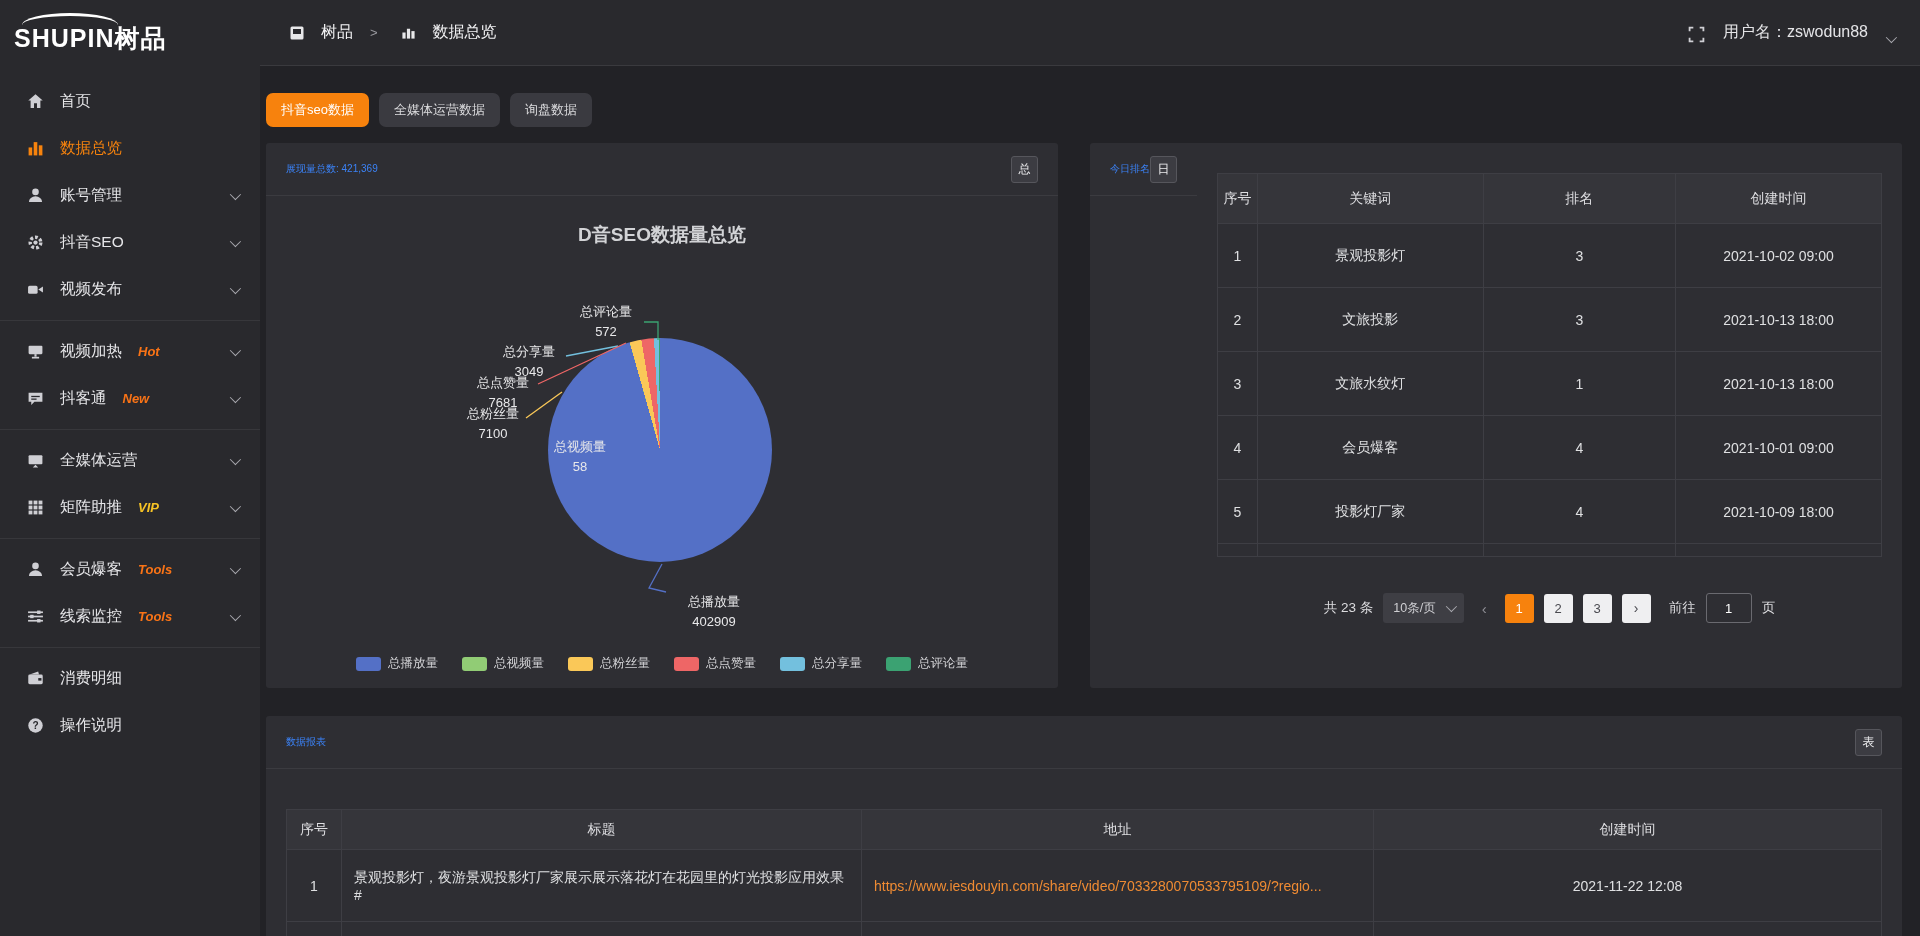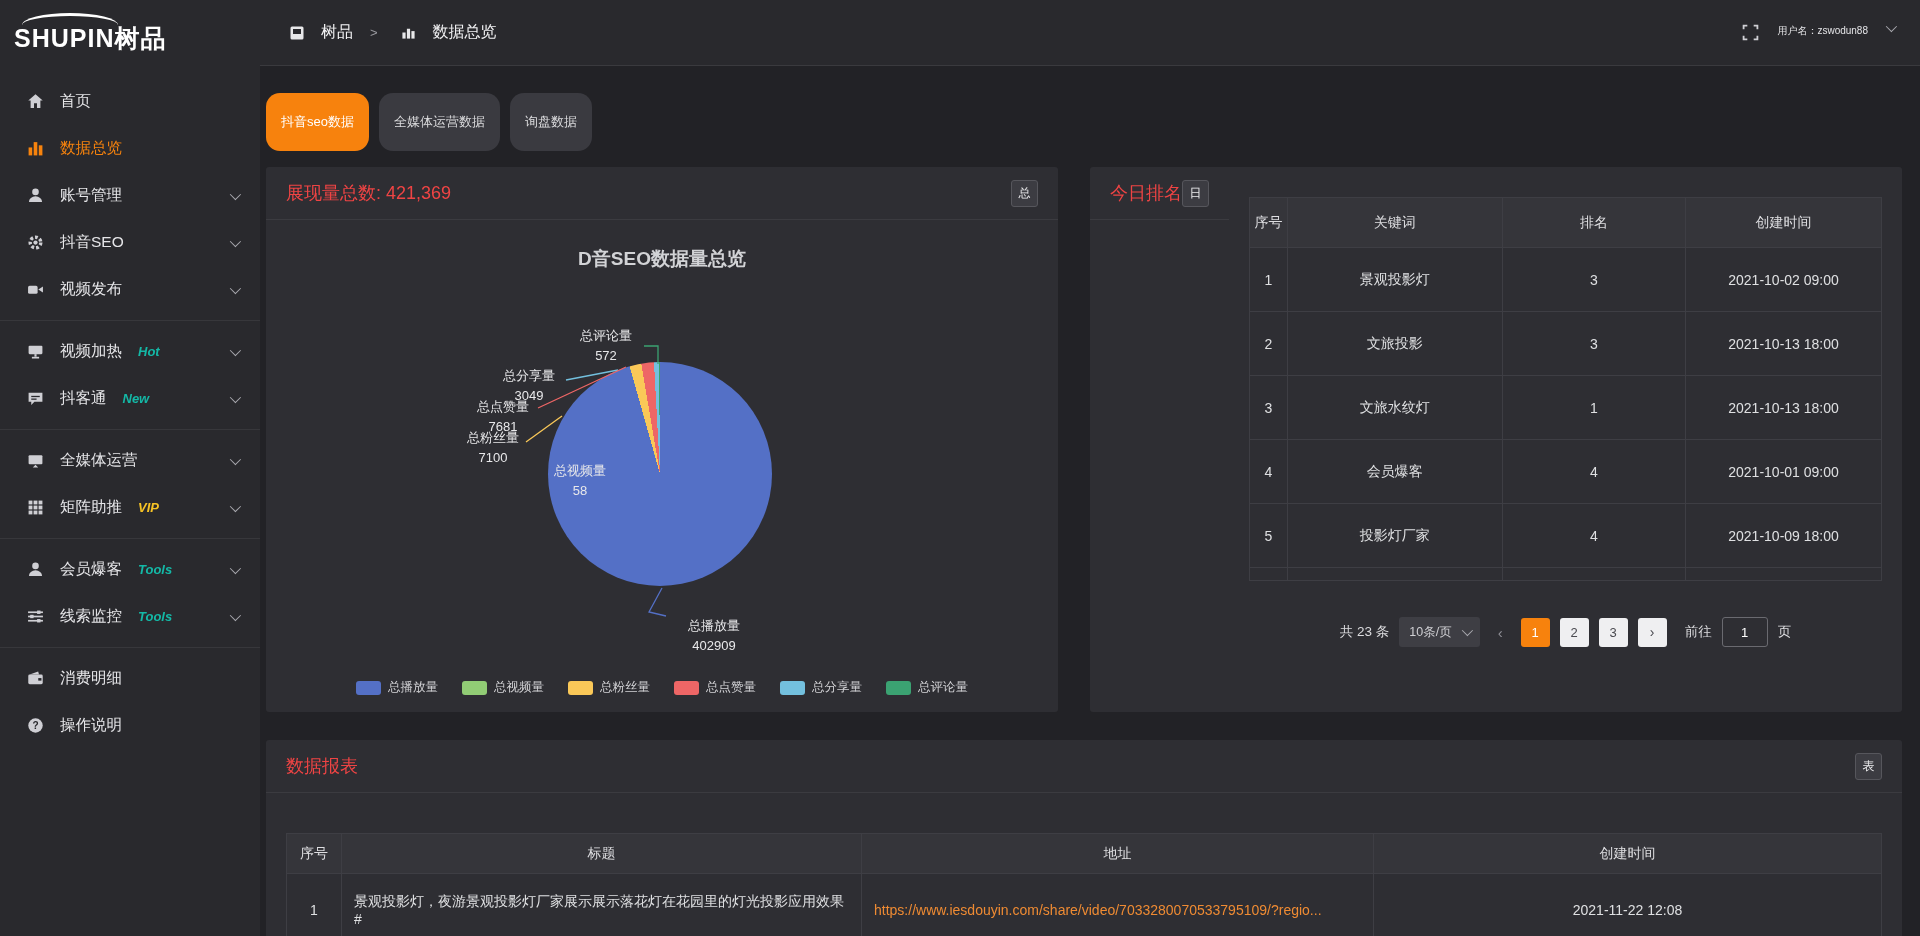--- a/index.html
+++ b/index.html
@@ -4,51 +4,51 @@
 <style>
   * { margin:0; padding:0; box-sizing:border-box; }
   html,body { width:1920px; height:936px; overflow:hidden; background:#222226;
     font-family:"Liberation Sans","DejaVu Sans",sans-serif; color:#e2e2e5; }
 
   
   .top-header { position:absolute; top:0; left:260px; right:0; height:66px;
     background:#29292d; border-bottom:1px solid #3a3a3e; display:flex; align-items:center; z-index:5; }
   .breadcrumb { display:flex; align-items:center; gap:17px; margin-left:30px; font-size:16px; color:#f2f2f4; }
   .bc-sep { color:#9a9aa0; font-size:13px; }
-  .hdr-right { margin-left:auto; margin-right:26px; display:flex; align-items:flex-start; gap:18px; font-size:10px; color:#e4e4e7; }
+  .hdr-right { margin-left:auto; margin-right:26px; display:flex; align-items:flex-end; gap:18px; font-size:16px; color:#e4e4e7; }
   .chev { width:8px; height:8px; border-right:1.6px solid #a8a8ae; border-bottom:1.6px solid #a8a8ae;
     transform:rotate(45deg) translateY(-2px); display:inline-block; }
 
   
   .sidebar { position:absolute; top:0; left:0; width:260px; height:936px; background:#29292d; z-index:6; }
   .logo { height:66px; display:flex; flex-direction:column; justify-content:center; padding-left:14px; }
   .logo-arc { width:96px; height:12px; border-top:3px solid #fff; border-radius:50% 50% 0 0 / 100% 100% 0 0; margin-left:8px; }
   .logo-text { font-size:25px; font-weight:800; letter-spacing:1px; color:#fff; line-height:1.1; }
   .menu { padding-top:12px; }
   .s-item { height:47px; display:flex; align-items:center; padding:0 22px 0 26px; cursor:pointer; }
   .s-ico { width:19px; display:flex; justify-content:center; color:#cfcfd4; margin-right:15px; flex:0 0 19px; }
   .s-label { font-size:15.5px; color:#e6e6e9; }
   .s-item.active .s-label { color:#f7830d; }
   .s-item.active .s-ico { color:#f7830d; }
   .s-badge { font-size:13px; font-style:italic; font-weight:bold; margin-left:16px; }
-  .s-badge.red { color:#14b8a6; } .s-badge.gold { color:#f7c325; }
+  .s-badge.red { color:#f97316; } .s-badge.gold { color:#f7c325; }
   .s-item .chev { margin-left:auto; }
   .s-div { border-top:1px solid #37373b; margin:7px 0; }
 
   
   .main { position:absolute; top:67px; left:260px; right:0; bottom:0; overflow:hidden; background:#222226;
     padding:26px 18px 0 6px; }
   .tabs { display:flex; gap:10px; margin-bottom:16px; }
-  .tab { font-size:13px; padding:20px 15px; border-radius:14px; background:#3a3a40; color:#dcdcde; cursor:pointer; }
+  .tab { font-size:13px; padding:8px 15px; border-radius:7px; background:#3a3a40; color:#dcdcde; cursor:pointer; }
   .tab.active { background:#f7820d; color:#fff; }
 
   .panel { background:#2e2e33; border-radius:3px; }
   .p-head { height:53px; display:flex; align-items:center; justify-content:space-between;
     padding:0 20px; border-bottom:1px solid #3b3b40; }
-  .p-title { font-size:18px; color:#ef4444; }
+  .p-title { font-size:10px; color:#3b82f6; }
   .corner-btn { width:27px; height:27px; background:#3c3c42; border:1px solid #56565c; border-radius:3px;
     color:#ececee; font-size:12px; display:flex; align-items:center; justify-content:center; cursor:pointer; }
 
   .top-row { display:flex; gap:32px; }
   .chart-panel { width:792px; height:545px; }
   .rank-panel { width:812px; height:545px; display:flex; flex-direction:row; }
 
   
   .chart-area { position:relative; height:492px; }
   .chart-title { position:absolute; top:26px; left:0; right:0; text-align:center;

